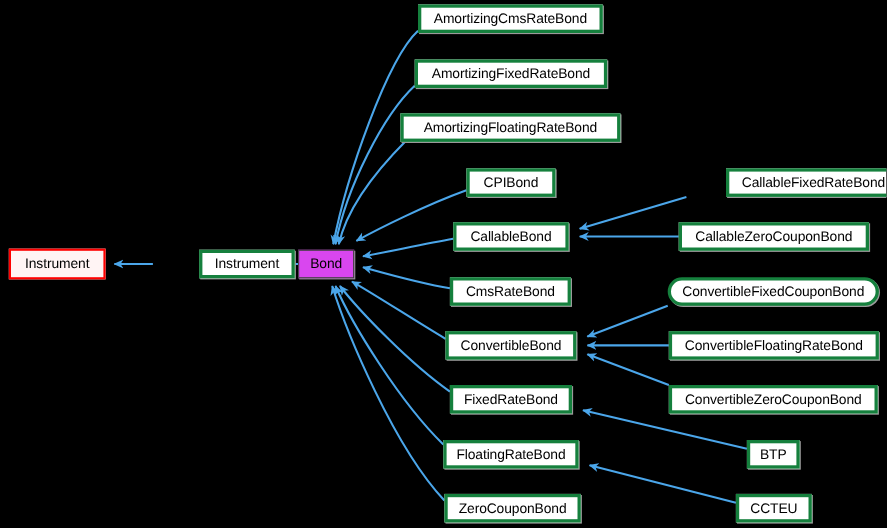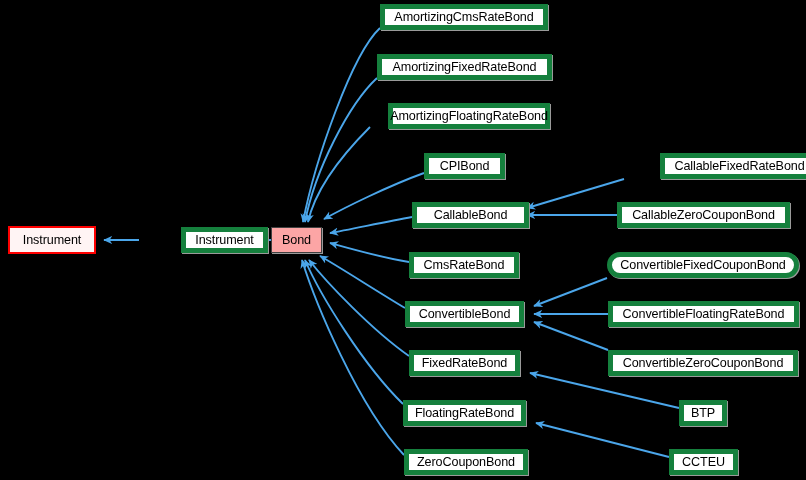--- a/index.html
+++ b/index.html
@@ -24,32 +24,32 @@
     width: 806px;
     height: 480px;
     pointer-events: none;
   }
   .node {
     position: absolute;
     box-sizing: border-box;
     display: flex;
     align-items: center;
     justify-content: center;
-    border: 5px solid #15803d;
+    border: 3px solid #15803d;
     background: #ffffff;
     color: #000000;
     font-size: 12.6px;
     line-height: 1;
     white-space: nowrap;
     height: 26px;
     box-shadow: 1px 1px 0 0 #9a9a9a;
     letter-spacing: -0.1px;
   }
   .node.current {
-    background: #fca5a5;
+    background: #d946ef;
     border: 1px solid #404040;
     color: #000000;
   }
   .node.root {
     background: #fff4f4;
     border: 2px solid #ff0000;
     color: #000000;
     box-shadow: none;
   }
   .node-label {
@@ -97,27 +97,27 @@
       </div>
       <div class="node current" style="left: 271px; top: 227px; width: 51px; height: 26px;">
         <span class="node-label">Bond</span>
       </div>
       <div class="node" style="left: 380px; top: 4px; width: 168px; height: 26px;">
         <span class="node-label">AmortizingCmsRateBond</span>
       </div>
       <div class="node" style="left: 377px; top: 54px; width: 175px; height: 26px;">
         <span class="node-label">AmortizingFixedRateBond</span>
       </div>
-      <div class="node" style="left: 388px; top: 103px; width: 162px; height: 26px;">
+      <div class="node" style="left: 364px; top: 103px; width: 200px; height: 26px;">
         <span class="node-label">AmortizingFloatingRateBond</span>
       </div>
       <div class="node" style="left: 424px; top: 153px; width: 81px; height: 26px;">
         <span class="node-label">CPIBond</span>
       </div>
-      <div class="node" style="left: 412px; top: 202px; width: 117px; height: 26px; align-items: center;">
+      <div class="node" style="left: 412px; top: 202px; width: 105px; height: 26px; align-items: center;">
         <span class="node-label">CallableBond</span>
       </div>
       <div class="node" style="left: 409px; top: 252px; width: 110px; height: 26px;">
         <span class="node-label">CmsRateBond</span>
       </div>
       <div class="node" style="left: 405px; top: 301px; width: 119px; height: 26px;">
         <span class="node-label">ConvertibleBond</span>
       </div>
       <div class="node" style="left: 409px; top: 350px; width: 111px; height: 26px;">
         <span class="node-label">FixedRateBond</span>

